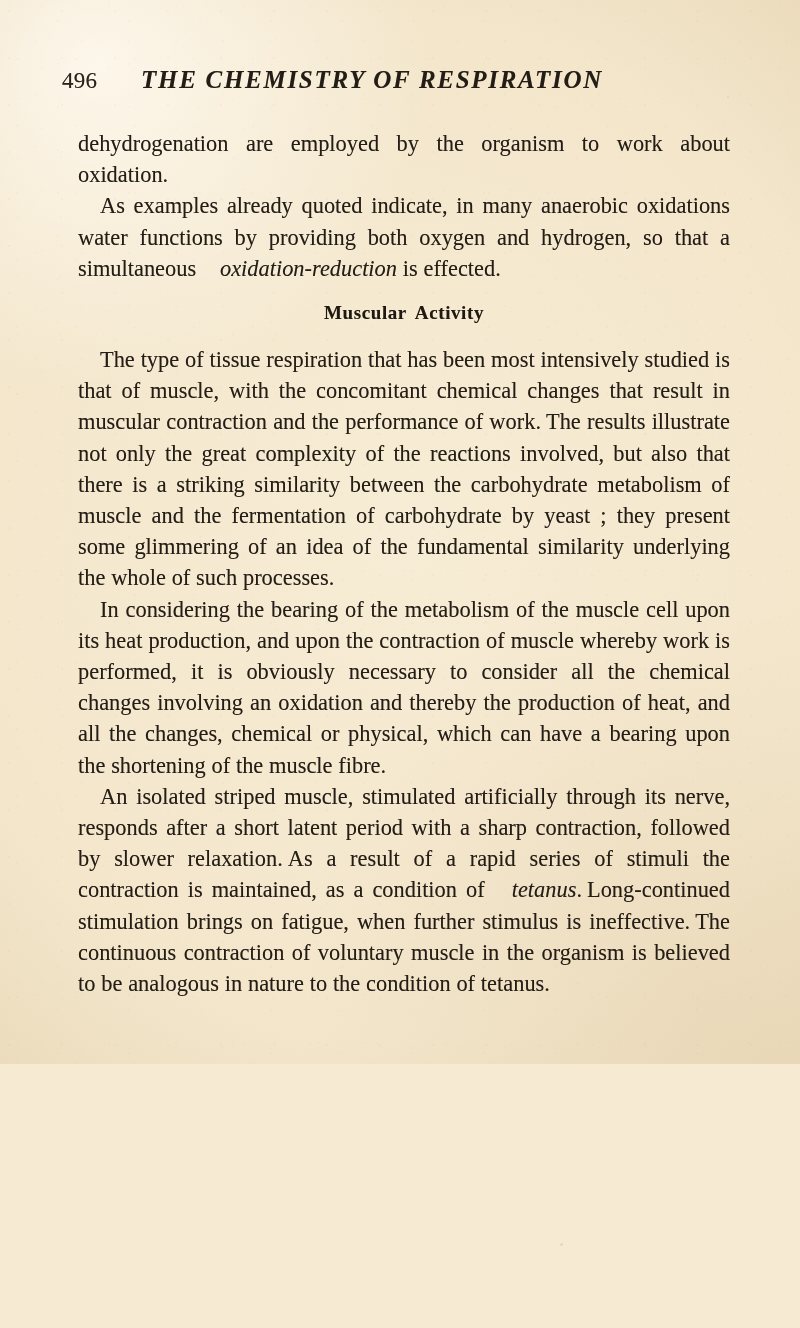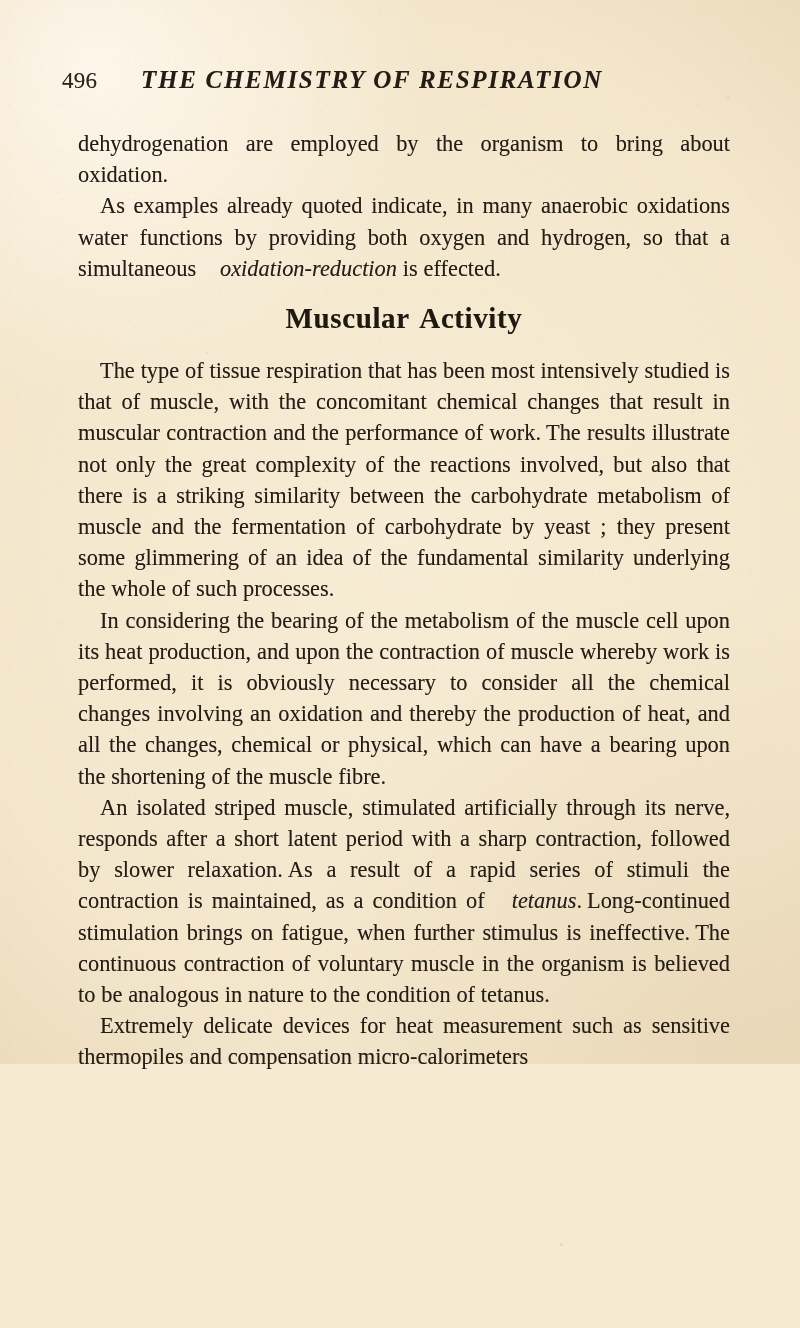--- a/index.html
+++ b/index.html
@@ -104,21 +104,21 @@
   }
   .sp {
     
     display: inline-block;
     width: 5px;
   }
 
   
   h2.section-heading {
     margin: 0;
-    font-size: 29px;
+    font-size: 19px;
     font-weight: 700;
     text-align: center;
     letter-spacing: 0.6px;
     word-spacing: 4px;
     color: #1f1912;
     padding-top: 18px;
     padding-bottom: 20px;
   }
 
   
@@ -138,25 +138,24 @@
   <div class="speck" style="left:727px; top:96px;  width:2px; height:2px; opacity:.5;"></div>
   <div class="speck" style="left:206px; top:352px; width:2px; height:2px; opacity:.45;"></div>
 
   <div class="running-head">
     <span class="folio">496</span>
     <span class="head-title">THE CHEMISTRY OF RESPIRATION</span>
   </div>
 
   <div class="column">
 
-    <p class="para" id="slot-p1">dehydrogenation are employed by the organism to bring about oxidation.</p>
+    <p class="para" id="slot-p1">dehydrogenation are employed by the organism to work about oxidation.</p>
     <p class="para indent" id="slot-p2">As examples already quoted indicate, in many anaerobic oxidations water functions by providing both oxygen and hydrogen, so that a simultaneous <i>oxidation-reduction</i> is effected.</p>
 
     <h2 class="section-heading">Muscular Activity</h2>
 
     <p class="para indent" id="slot-p3">The type of tissue respiration that has been most intensively studied is that of muscle, with the concomitant chemical changes that result in muscular contraction and the performance of work.<span class="sp"></span>The results illustrate not only the great complexity of the reactions involved, but also that there is a striking similarity between the carbohydrate metabolism of muscle and the fermentation of carbohydrate by yeast ; they present some glimmering of an idea of the fundamental similarity underlying the whole of such processes.</p>
     <p class="para indent" id="slot-p4">In considering the bearing of the metabolism of the muscle cell upon its heat production, and upon the contraction of muscle whereby work is performed, it is obviously necessary to consider all the chemical changes involving an oxidation and thereby the production of heat, and all the changes, chemical or physical, which can have a bearing upon the shortening of the muscle fibre.</p>
     <p class="para indent" id="slot-p5">An isolated striped muscle, stimulated artificially through its nerve, responds after a short latent period with a sharp contraction, followed by slower relaxation.<span class="sp"></span>As a result of a rapid series of stimuli the contraction is maintained, as a condition of <i>tetanus</i>.<span class="sp"></span>Long-continued stimulation brings on fatigue, when further stimulus is ineffective.<span class="sp"></span>The continuous contraction of voluntary muscle in the organism is believed to be analogous in nature to the condition of tetanus.</p>
-    <p class="para indent" id="slot-p6">Extremely delicate devices for heat measurement such as sensitive thermopiles and compensation micro-calorimeters</p>
 
   </div>
 
 </div>
 
 </body></html>

